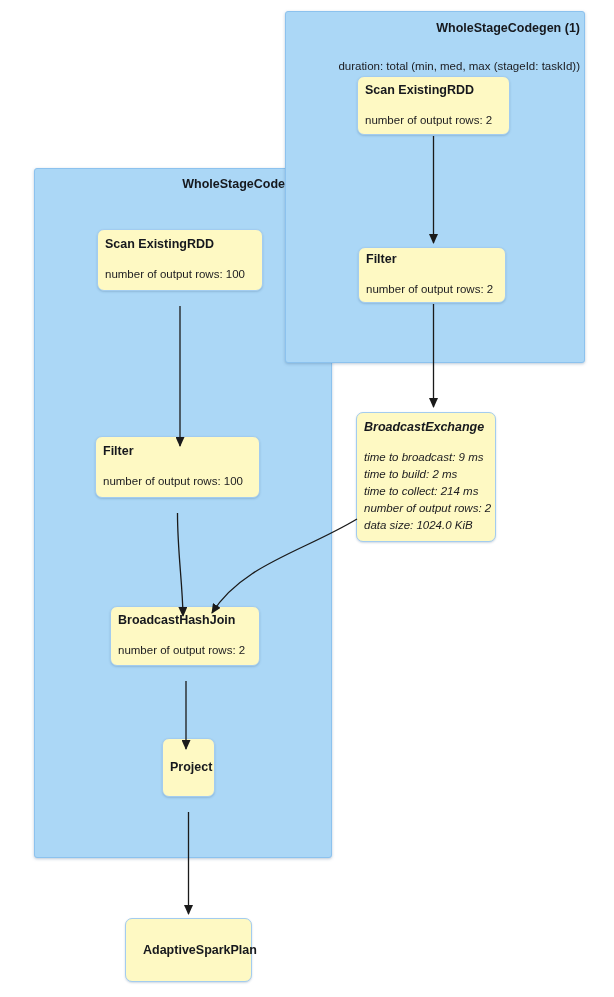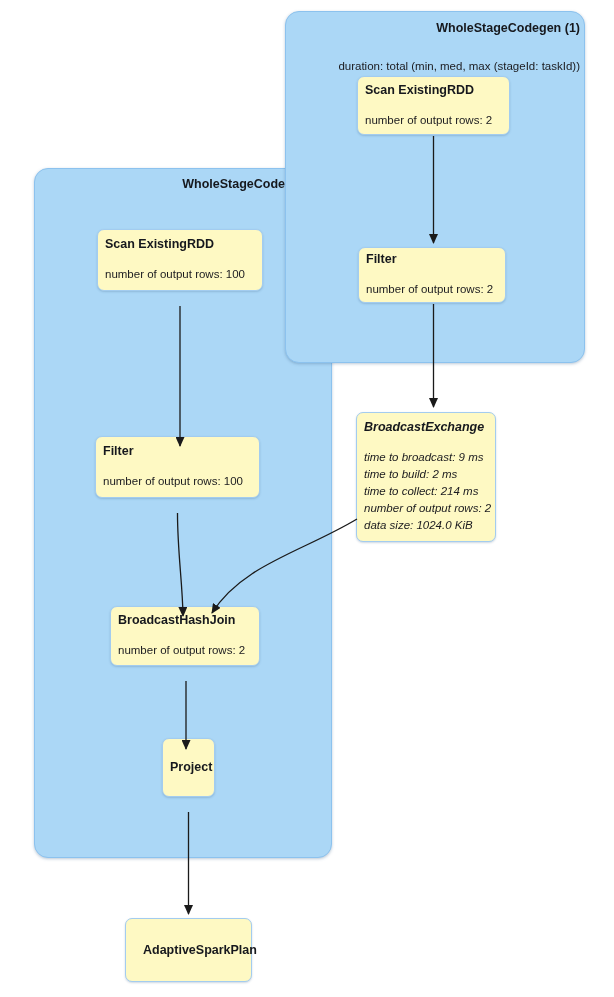--- a/index.html
+++ b/index.html
@@ -13,21 +13,21 @@
     width: 614px;
     height: 997px;
     background: #ffffff;
     overflow: hidden;
     color: #1b1b1f;
   }
   .cluster {
     position: absolute;
     background: #ABD7F6;
     border: 1px solid #8CC2EE;
-    border-radius: 14px;
+    border-radius: 3px;
     box-shadow: 0 1px 3px rgba(60, 100, 140, 0.35);
     box-sizing: border-box;
   }
   .cluster-header {
     position: absolute;
     text-align: right;
     white-space: nowrap;
     overflow: hidden;
   }
   .cluster-title {

